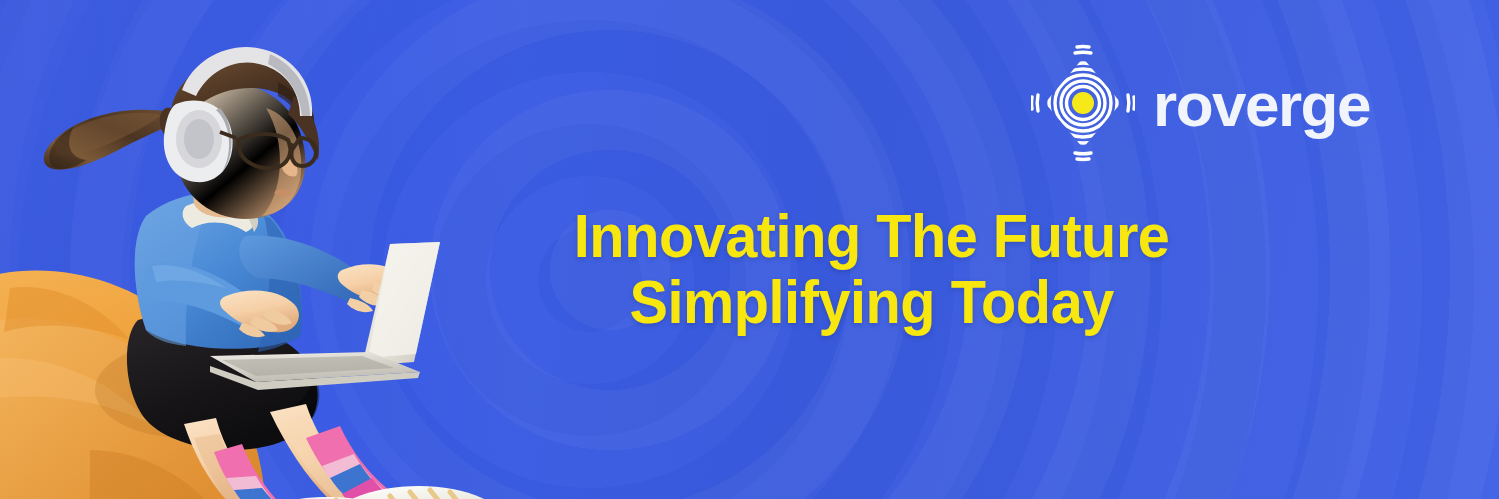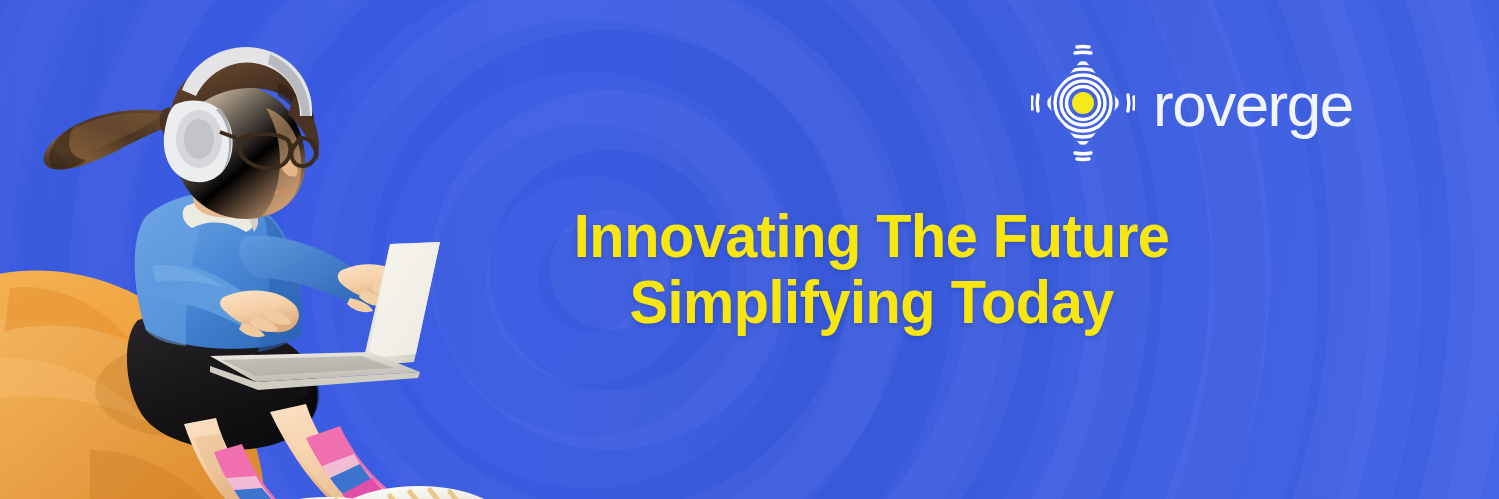--- a/index.html
+++ b/index.html
@@ -97,21 +97,21 @@
     gap: 18px;
   }
   .brand-mark {
     width: 104px;
     height: 118px;
     display: block;
   }
   .brand-word {
     color: #f2f4fb;
     font-size: 62px;
-    font-weight: 400;
+    font-weight: 700;
     line-height: 1;
     letter-spacing: -1.5px;
     position: relative;
     top: 2px;
   }
 
   
   .character {
     position: absolute;
     left: -30px;

